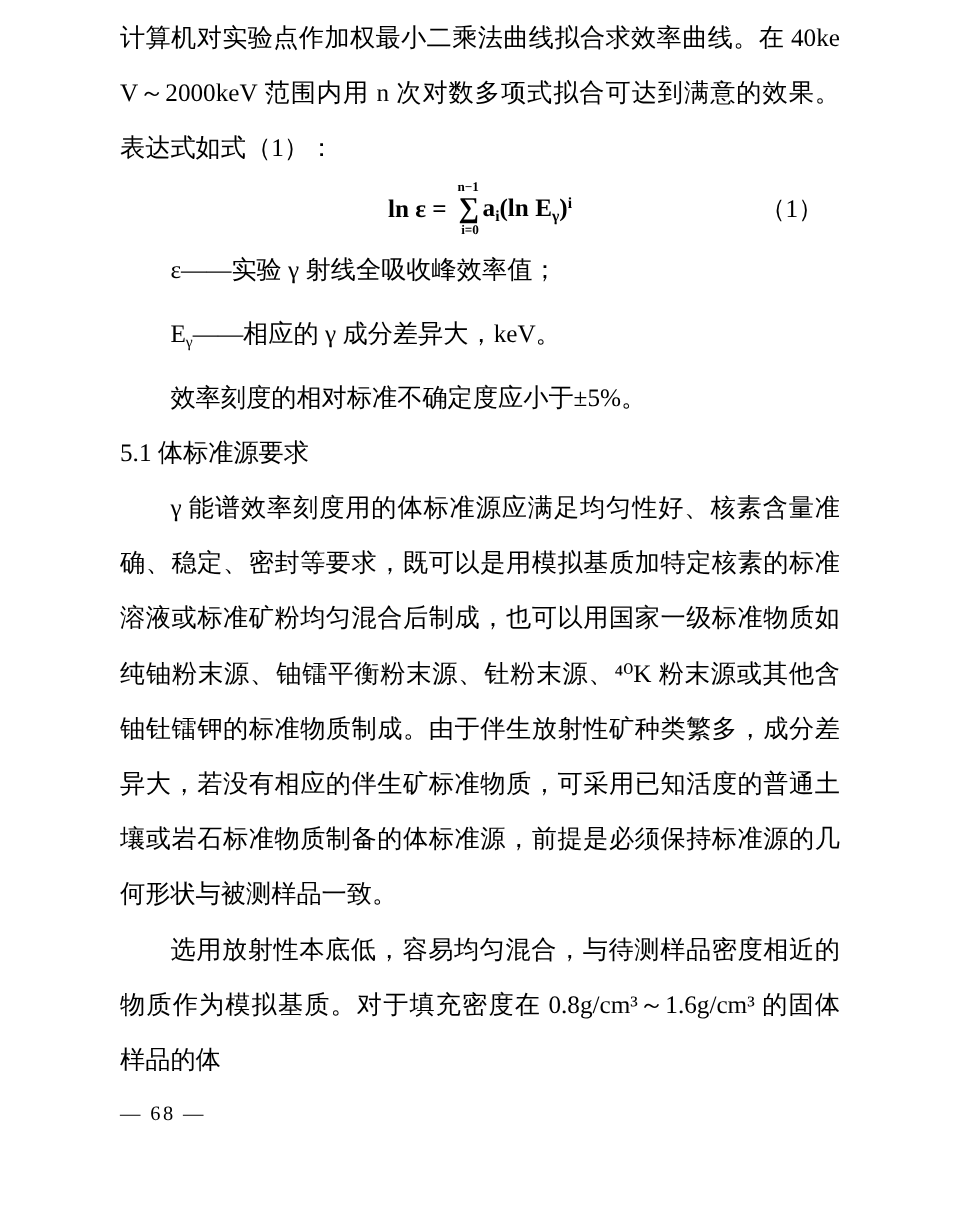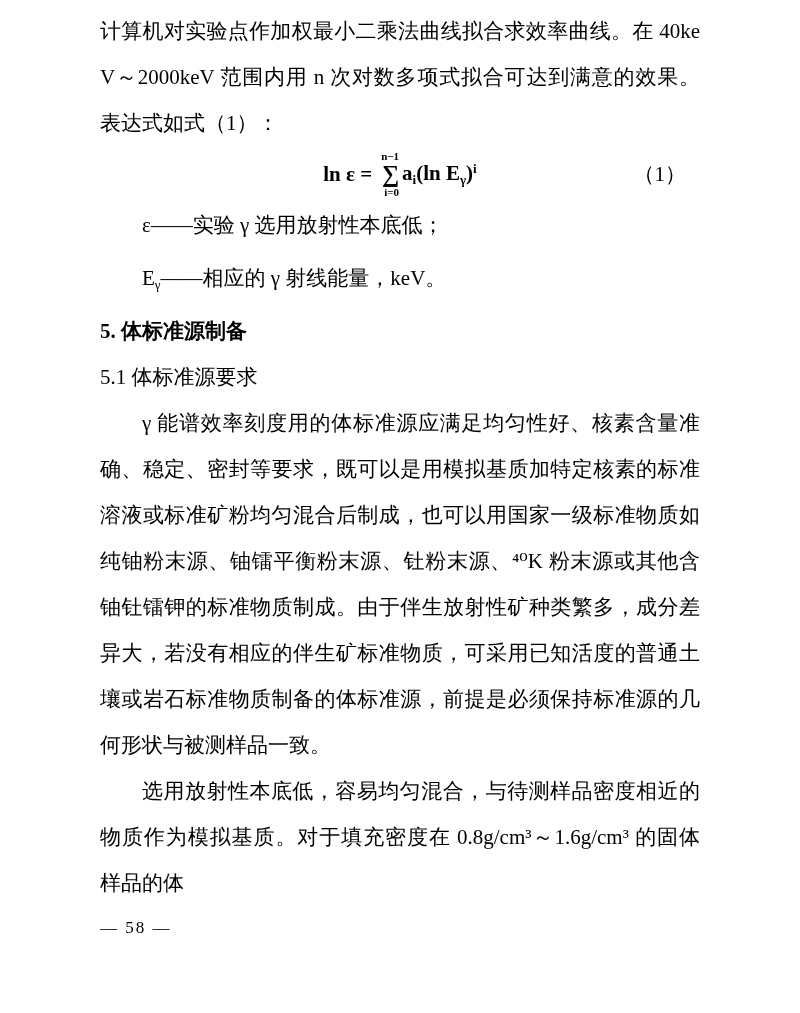--- a/index.html
+++ b/index.html
@@ -111,30 +111,30 @@
         <span class="limit">n−1</span>
         <span class="sym">∑</span>
         <span class="limit">i=0</span>
       </span>
       <span><span>a</span><sub>i</sub><span>(ln E</span><sub>γ</sub><span>)</span><sup>i</sup></span>
     </span>
     <span class="eq-number">（1）</span>
   </div>
 
 
-  <div class="def-line"><span>ε</span><sub></sub><span>——实验 γ 选用放射性本底低；</span></div>
+  <div class="def-line"><span>ε</span><sub></sub><span>——实验 γ 射线全吸收峰效率值；</span></div>
 
 
-  <div class="def-line"><span>E</span><sub>γ</sub><span>——相应的 γ 射线能量，keV。</span></div>
+  <div class="def-line"><span>E</span><sub>γ</sub><span>——相应的 γ 成分差异大，keV。</span></div>
 
+  <p class="note-line">效率刻度的相对标准不确定度应小于±5%。</p>
 
-  <h2 class="heading-1">5. 体标准源制备</h2>
 
   <h3 class="heading-2">5.1 体标准源要求</h3>
 
   <p class="para indent">γ 能谱效率刻度用的体标准源应满足均匀性好、核素含量准确、稳定、密封等要求，既可以是用模拟基质加特定核素的标准溶液或标准矿粉均匀混合后制成，也可以用国家一级标准物质如纯铀粉末源、铀镭平衡粉末源、钍粉末源、⁴⁰K 粉末源或其他含铀钍镭钾的标准物质制成。由于伴生放射性矿种类繁多，成分差异大，若没有相应的伴生矿标准物质，可采用已知活度的普通土壤或岩石标准物质制备的体标准源，前提是必须保持标准源的几何形状与被测样品一致。</p>
 
 
   <p class="para indent">选用放射性本底低，容易均匀混合，与待测样品密度相近的物质作为模拟基质。对于填充密度在 0.8g/cm³～1.6g/cm³ 的固体样品的体</p>
 
-  <div class="page-number">— 58 —</div>
+  <div class="page-number">— 68 —</div>
 
 </div>
 
 </body></html>

